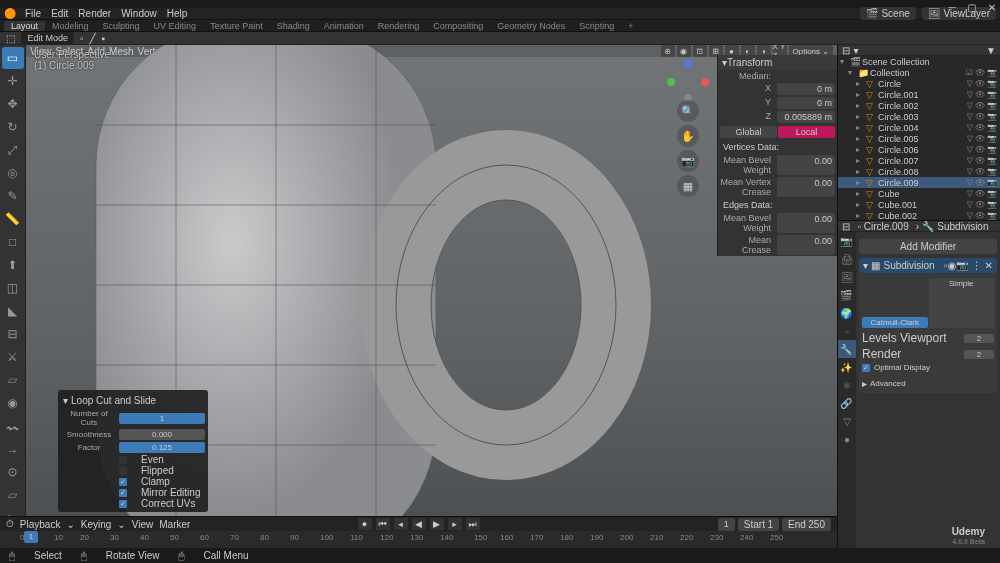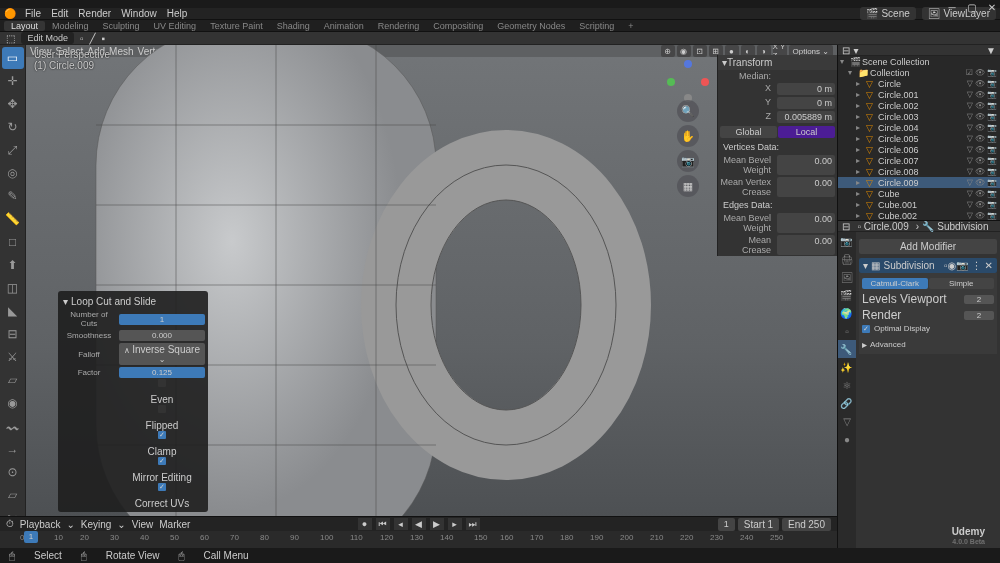--- a/index.html
+++ b/index.html
@@ -26,28 +26,28 @@
 .nav-gizmo .ball { width:8px; height:8px; border-radius:50%; position:absolute; }
 .nav-buttons { position:absolute; top:55px; right:138px; display:flex; flex-direction:column; gap:3px; }
 .nav-buttons .nbtn { width:22px; height:22px; background:rgba(80,80,85,0.7); border-radius:50%; display:flex; align-items:center; justify-content:center; font-size:11px; cursor:pointer; }
 .npanel { position:absolute; top:10px; right:0; width:120px; background:#333; border-left:1px solid #222; font-size:9px; }
 .npanel .hdr { background:#3a3a3a; padding:2px 4px; display:flex; align-items:center; }
 .npanel .row { display:flex; padding:1px 2px; gap:2px; }
 .npanel .label { flex:0 0 55px; text-align:right; padding-right:4px; color:#aaa; font-size:9px; }
 .npanel .val { flex:1; background:#444; border-radius:2px; padding:1px 3px; text-align:right; font-size:9px; }
 .npanel .btns { display:flex; gap:1px; padding:2px; }
 .npanel .btn { flex:1; background:#444; text-align:center; border-radius:2px; padding:1px 0; font-size:9px; }
-.npanel .btn.active { background:#4c1d95; }
+.npanel .btn.active { background:#be185d; }
 .op-panel { position:absolute; bottom:36px; left:32px; width:150px; background:rgba(30,30,30,0.9); border-radius:3px; padding:3px; }
 .op-panel .ohdr { font-size:9px; padding:2px; display:flex; align-items:center; gap:3px; }
 .op-panel .orow { display:flex; padding:1px 0; gap:2px; align-items:center; }
 .op-panel .olabel { flex:0 0 56px; text-align:center; font-size:8px; color:#aaa; }
 .op-panel .oval { flex:1; background:#555; border-radius:2px; padding:1px 3px; text-align:center; font-size:8px; }
 .op-panel .oval.blue { background:#3d7ab8; }
-.op-panel .ochk { display:flex; align-items:center; gap:7px; font-size:8px; padding-left:58px;flex-direction:column; }
+.op-panel .ochk { display:flex; align-items:center; gap:14px; font-size:8px; padding-left:58px; }
 .op-panel .ochk .box { width:8px; height:8px; background:#3d7ab8; border-radius:1px; font-size:7px; text-align:center; line-height:8px; }
 .op-panel .ochk .box.off { background:#333; }
 .right-col { width:163px; background:#2a2a2a; border-left:1px solid #111; display:flex; flex-direction:column; }
 .outliner { flex:0 0 165px; overflow:hidden; background:#282828; border-bottom:1px solid #111; }
 .outliner .orow { display:flex; align-items:center; padding:0px 2px; font-size:9px; height:11px; cursor:pointer; }
 .outliner .orow.sel { background:#3d5a7a; }
 .outliner .indent { width:8px; display:inline-block; }
 .outliner .tri { width:8px; color:#888; font-size:8px; }
 .outliner .oicon { width:10px; margin:0 2px; font-size:9px; }
 .outliner .oname { flex:1; font-size:9px; }
@@ -55,21 +55,21 @@
 .props { flex:1; background:#333; display:flex; }
 .props .ptabs { width:18px; background:#2a2a2a; display:flex; flex-direction:column; }
 .props .ptab { width:18px; height:18px; display:flex; align-items:center; justify-content:center; font-size:10px; cursor:pointer; color:#888; }
 .props .ptab.active { background:#3d5a7a; color:#ddd; }
 .props .pbody { flex:1; padding:3px; }
 .props .addmod { background:#444; text-align:center; padding:2px; border-radius:2px; margin:4px 0; cursor:pointer; }
 .props .modhdr { background:#2a4a6a; padding:2px 4px; display:flex; align-items:center; gap:3px; border-radius:2px; }
 .props .modbody { background:#3a3a3a; padding:3px; }
 .props .subbtns { display:flex; gap:1px; margin:2px 0; }
 .props .subbtn { flex:1; background:#444; text-align:center; padding:1px; font-size:8px; border-radius:2px; }
-.props .subbtn.active { background:#3d7ab8; }
+.props .subbtn.active { background:#3d7ab8;margin-top:39px; }
 .props .srow { display:flex; padding:1px 0; align-items:center; }
 .props .slabel { flex:1; font-size:12px; }
 .props .sval { width:30px; background:#555; text-align:center; border-radius:2px; padding:0 2px; font-size:8px; }
 .timeline { position:absolute; bottom:15px; left:0; right:163px; height:32px; background:#232323; border-top:1px solid #111; }
 .timeline .thdr { height:14px; display:flex; align-items:center; padding:0 6px; gap:6px; font-size:9px; }
 .timeline .playback { position:absolute; top:1px; left:50%; transform:translateX(-50%); display:flex; gap:4px; }
 .timeline .pbtn { width:14px; height:12px; background:#333; display:flex; align-items:center; justify-content:center; cursor:pointer; font-size:9px; }
 .timeline .frames { position:absolute; top:1px; right:6px; display:flex; gap:3px; }
 .timeline .frame-field { background:#444; padding:1px 6px; border-radius:2px; font-size:9px; }
 .timeline .ruler { position:absolute; top:14px; left:0; right:0; height:18px; background:#2a2a2a; }
@@ -283,24 +283,20 @@
           <span>▾</span>
           <span>Loop Cut and Slide</span>
         </div>
       <div class="orow">
           <span class="olabel">Number of Cuts</span>
           <span class="oval blue">1</span>
         </div>
       <div class="orow">
           <span class="olabel">Smoothness</span>
           <span class="oval">0.000</span>
-        </div>
-      <div class="orow">
-          <span class="olabel">Falloff</span>
-          <span class="oval">∧ <span>Inverse Square</span> ⌄</span>
         </div>
       <div class="orow">
           <span class="olabel">Factor</span>
           <span class="oval blue">0.125</span>
         </div>
       <div class="ochk">
           <span class="box off"></span>
           <span>Even</span>
         </div>
       <div class="ochk">

